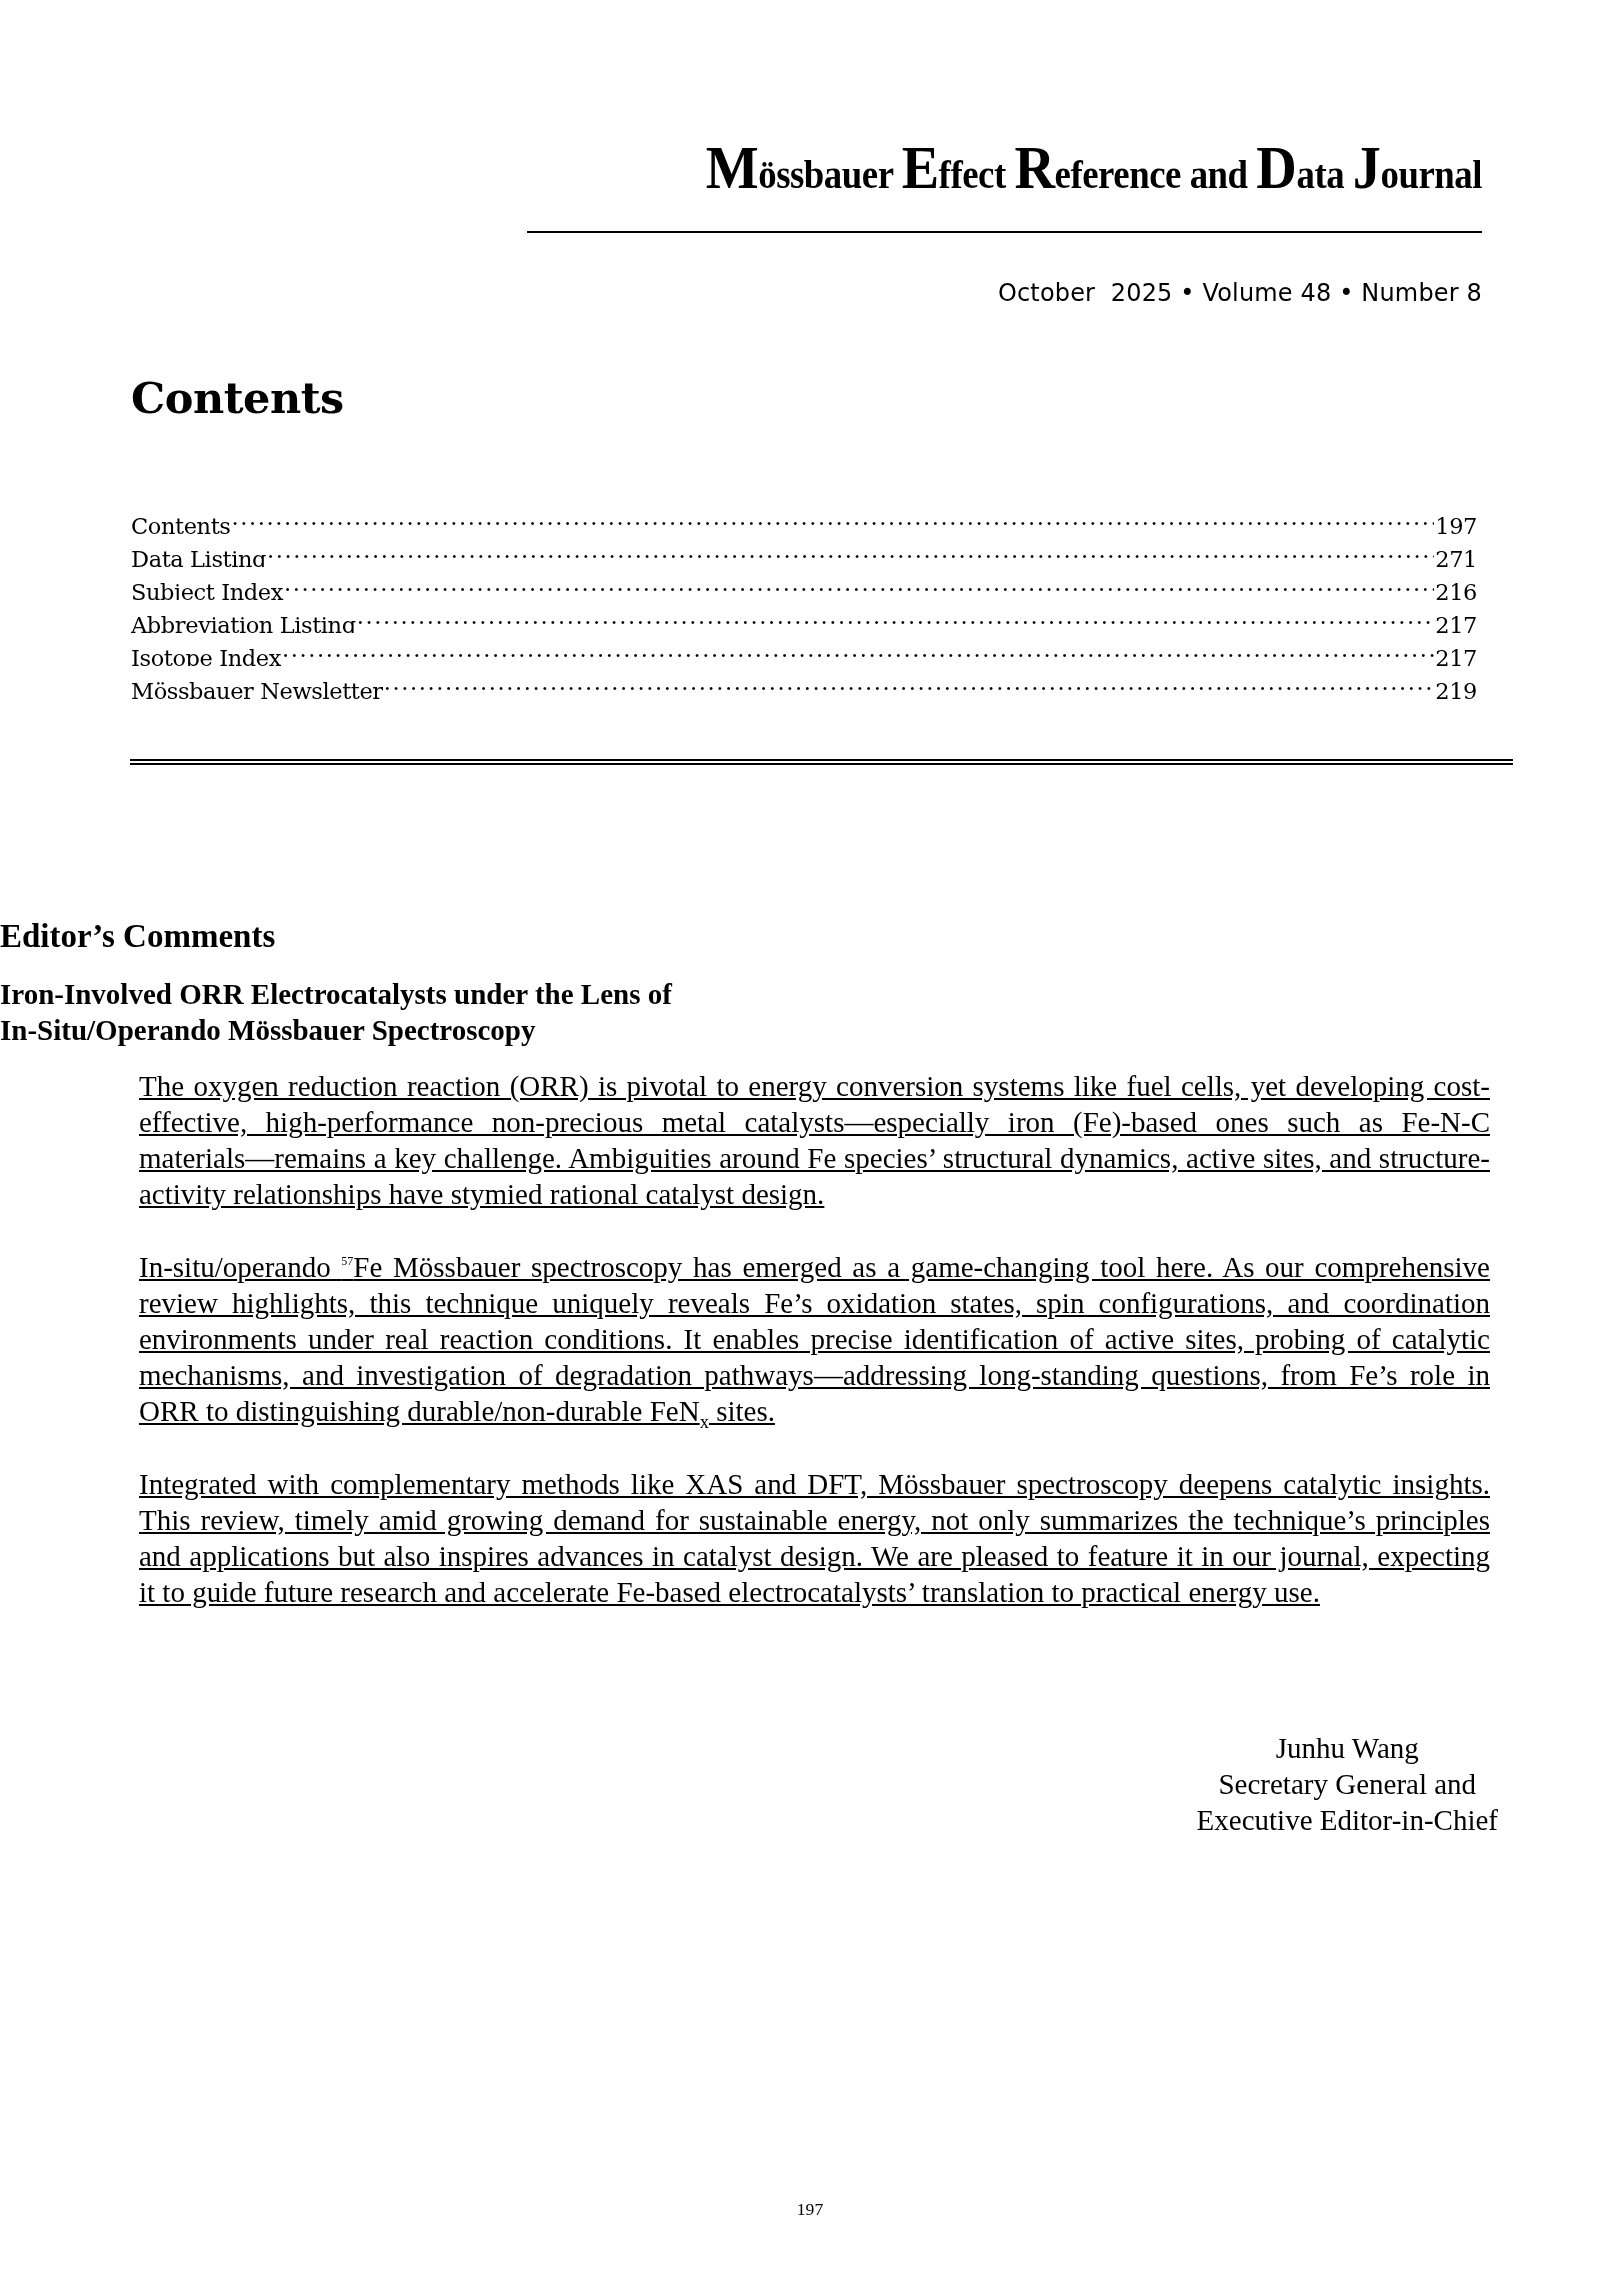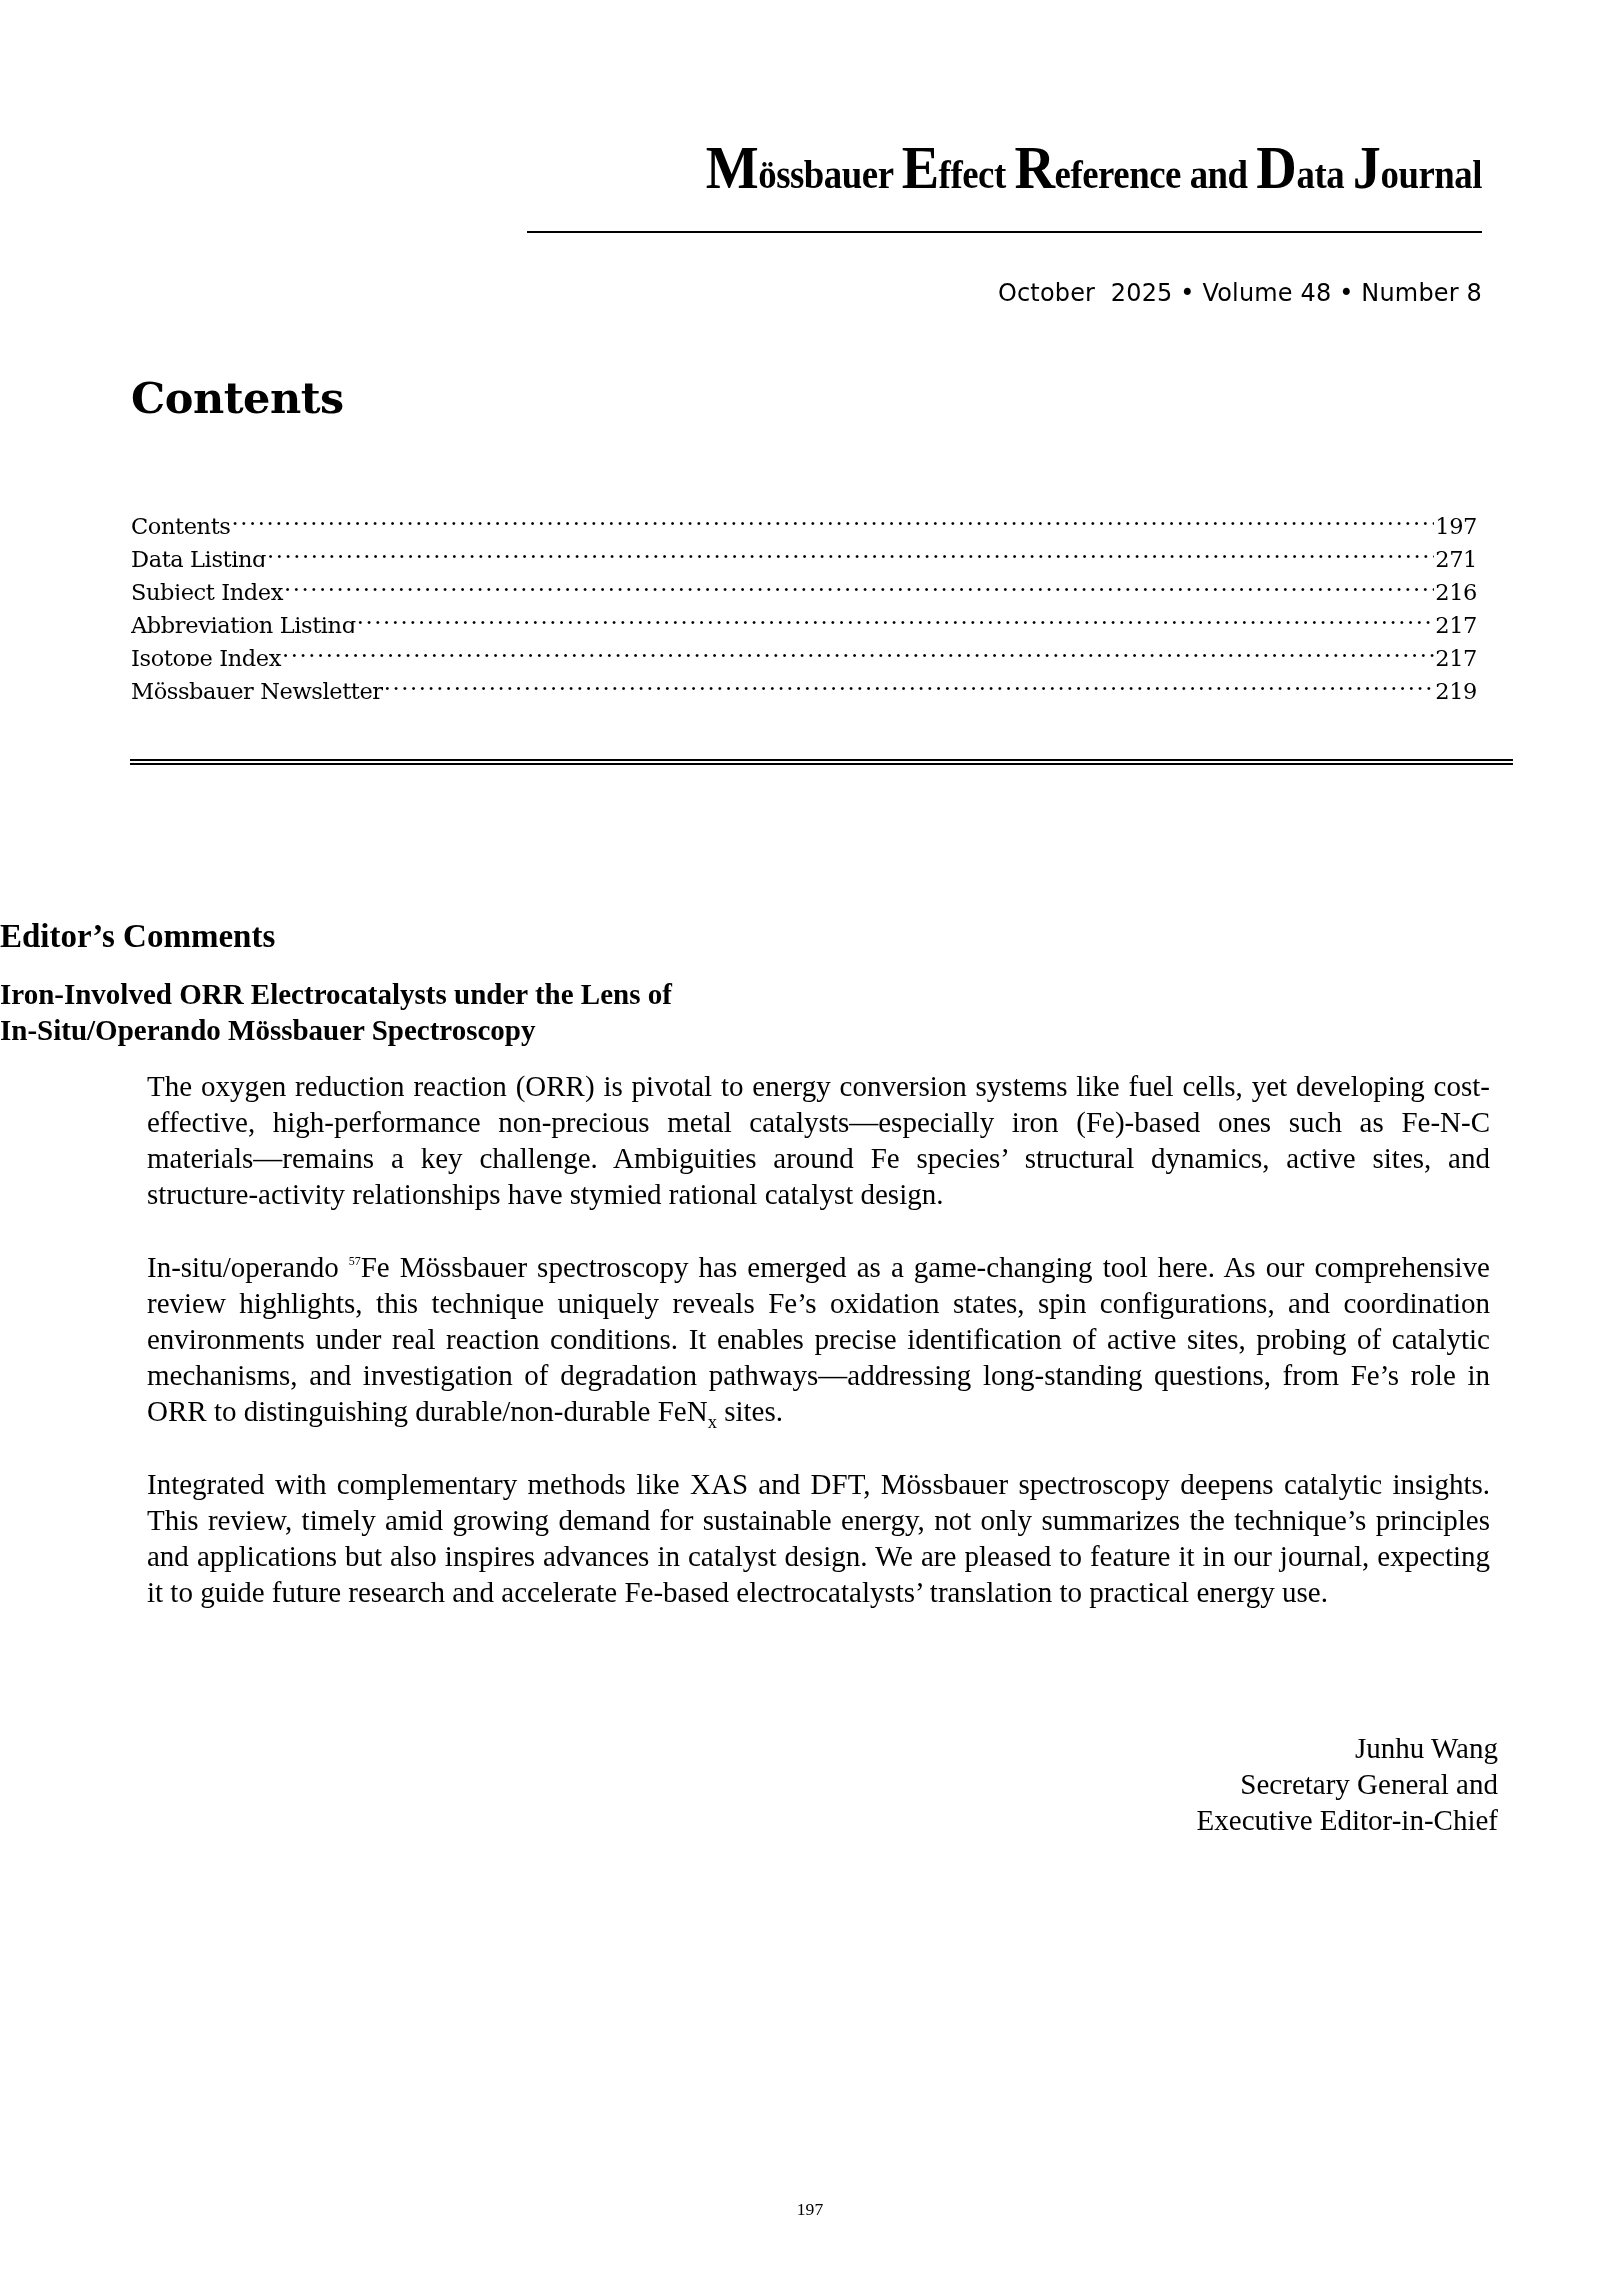--- a/index.html
+++ b/index.html
@@ -129,29 +129,30 @@
     .body-text {
       left: 131px;
       width: 1359px;
       top: 1068px;
       font-family: "Liberation Serif", serif;
       font-size: 29px;
       line-height: 36px;
       text-align: justify;
     }
     .body-text p {
-      margin: 0 0 37px 16px;
+      margin: 0 0 37px 8px;
+      text-decoration: underline;
     }
     sup { font-size: 12px; vertical-align: 0; position: relative; top: -11.8px; line-height: 0; }
     sub { font-size: 18.6px; vertical-align: 0; position: relative; top: 6.9px; line-height: 0; }
 
     .signature {
       right: 122px;
       top: 1730px;
-      text-align: right;
+      text-align: center;
       font-family: "Liberation Serif", serif;
       font-size: 29px;
       line-height: 36px;
     }
     .signature span { display: block; }
 
     .page-number {
       left: 0;
       width: 1620px;
       top: 2199px;

